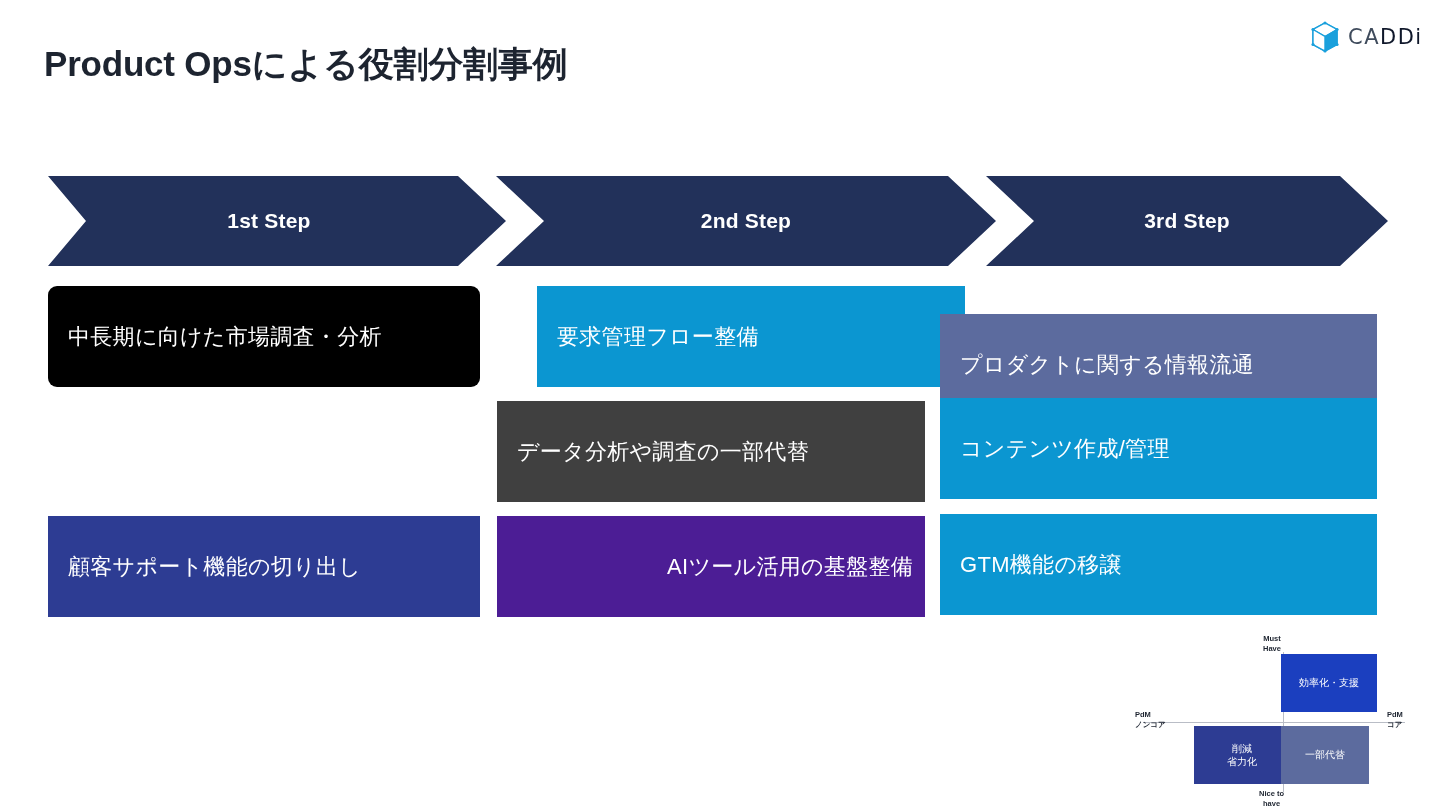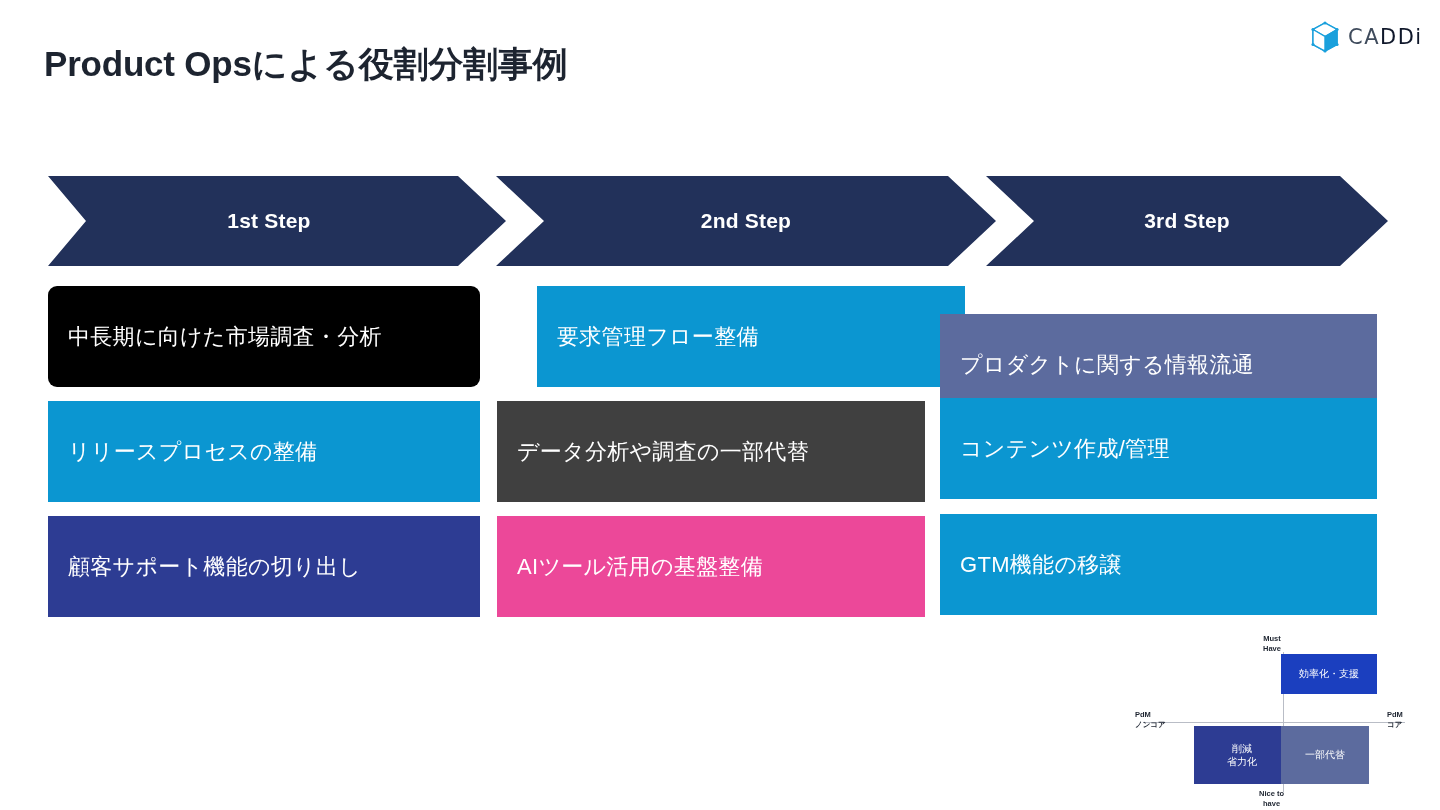--- a/index.html
+++ b/index.html
@@ -168,21 +168,21 @@
     display: flex;
     align-items: center;
     justify-content: center;
     text-align: center;
     color: #ffffff;
     font-size: 10px;
     line-height: 1.35;
     font-weight: 400;
   }
   #quadrant-matrix .q-tl { left: 32px;  top: 20px; width: 96px; height: 58px; }
-  #quadrant-matrix .q-tr { left: 146px; top: 20px; width: 96px; height: 40px; }
+  #quadrant-matrix .q-tr { left: 146px; top: 20px; width: 96px; height: 58px; }
   #quadrant-matrix .q-bl { left: 32px;  top: 92px; width: 96px; height: 58px; margin-left: 27px; }
   #quadrant-matrix .q-br { left: 146px; top: 92px; width: 88px; height: 58px; }
 
   #quadrant-matrix .axis-label {
     position: absolute;
     font-size: 7.5px;
     line-height: 1.3;
     color: #1d2430;
     font-weight: bold;
     white-space: pre-line;
@@ -223,34 +223,31 @@
   <div class="step-chevron s3">
     <span class="step-label">3rd Step</span>
   </div>
 </div>
 
 <div id="cards-area">
 
   <div class="card col1 row1" style="background: #000000; border-radius: 9px;">
     <span class="card-text">中長期に向けた市場調査・分析</span>
   </div>
-  <div class="card col1 row2" style="background: rgb(11, 150, 209);">
-    <span class="card-text">リリースプロセスの整備</span>
-  </div>
   <div class="card col1 row3" style="background: rgb(45, 60, 147);">
     <span class="card-text">顧客サポート機能の切り出し</span>
   </div>
 
   <div class="card col2 row1" style="background: rgb(11, 150, 209); margin-left: 40px;">
     <span class="card-text">要求管理フロー整備</span>
   </div>
   <div class="card col2 row2" style="background: #404040;">
     <span class="card-text">データ分析や調査の一部代替</span>
   </div>
-  <div class="card col2 row3" style="background: #ec4899;">
+  <div class="card col2 row3" style="background: #4c1d95; justify-content: flex-end;">
     <span class="card-text">AIツール活用の基盤整備</span>
   </div>
 
   <div class="card col3 row1" style="background: rgb(92, 107, 158);">
     <span class="card-text">プロダクトに関する情報流通</span>
   </div>
   <div class="card col3 row2" style="background: rgb(11, 150, 209);">
     <span class="card-text">コンテンツ作成/管理</span>
   </div>
   <div class="card col3 row3" style="background: rgb(11, 150, 209);">

